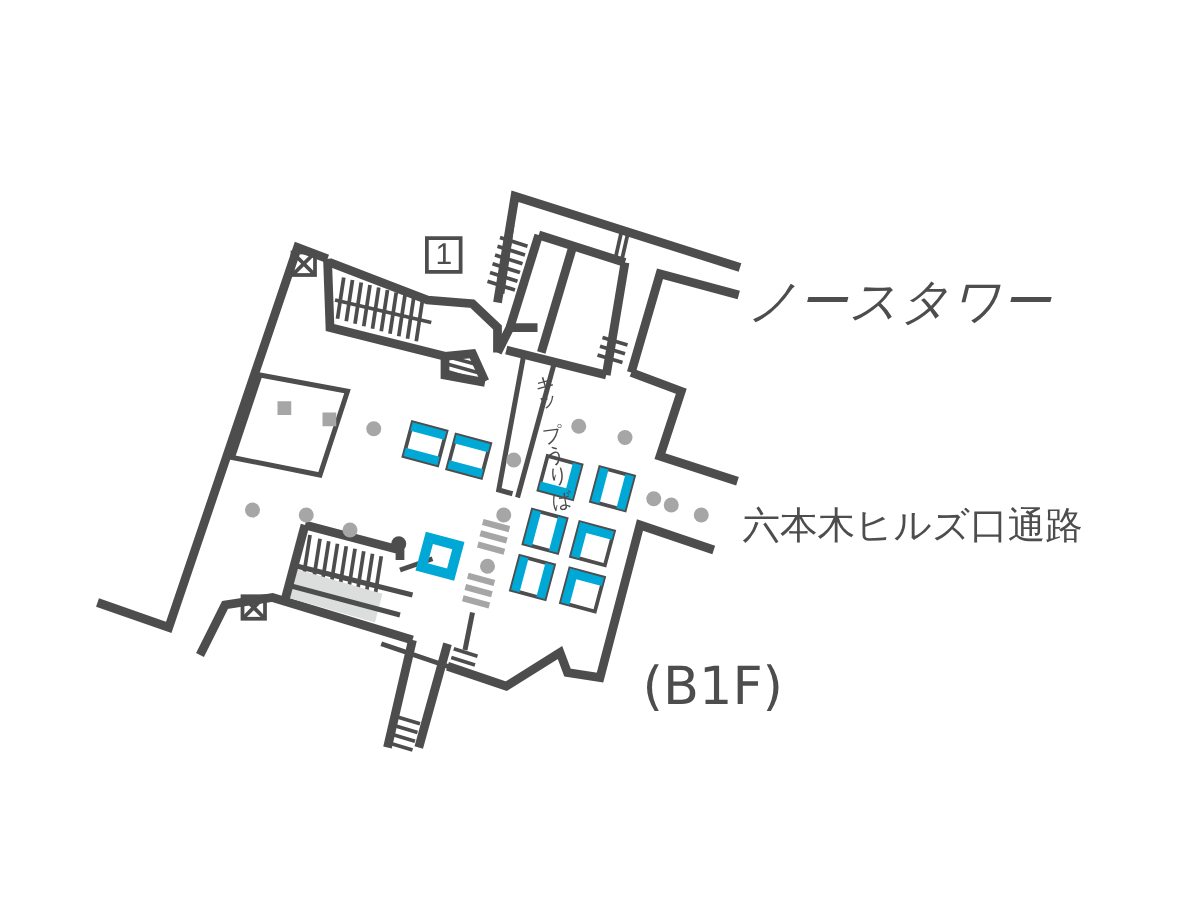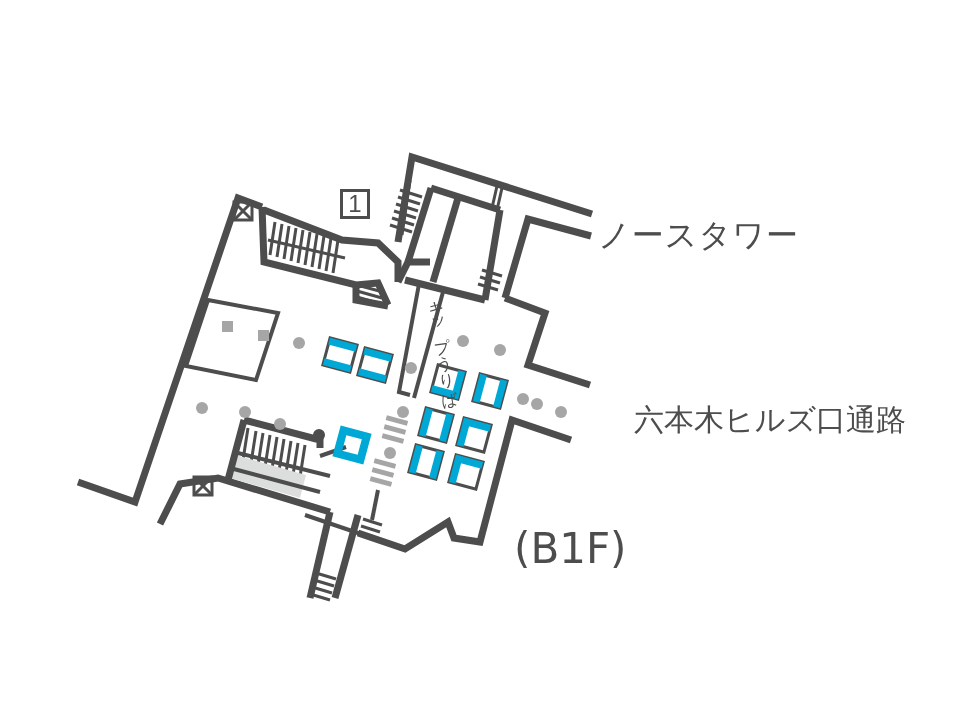--- a/index.html
+++ b/index.html
@@ -2,22 +2,22 @@
 <html><head>
 <meta charset="utf-8">
 <style>
   html, body { margin:0; padding:0; background:#ffffff; }
   body { width:960px; height:720px; position:relative; overflow:hidden; font-family:"DejaVu Sans", sans-serif; }
   #map { position:absolute; left:0; top:0; width:960px; height:720px; }
   .wall { stroke:#4d4d4d; stroke-width:7; fill:none; stroke-linejoin:miter; stroke-linecap:butt; }
   .thin { stroke:#4d4d4d; stroke-width:4; fill:none; }
   .step { stroke:#4d4d4d; stroke-width:3; fill:none; }
   .label { position:absolute; color:#4d4d4d; white-space:nowrap; }
-  .lbl-north { left:598px; top:214px; font-size:32px; letter-spacing:1px; }
-  .lbl-hills { left:594px; top:400px; font-size:30px; letter-spacing:0px;margin-left:40px; }
+  .lbl-north { left:598px; top:214px; font-size:39px; letter-spacing:1px;font-style:italic; }
+  .lbl-hills { left:594px; top:400px; font-size:30px; letter-spacing:0px; }
   .lbl-floor { left:514px; top:524px; font-size:42px; }
   .lbl-exit { left:340px; top:189px; width:30px; height:30px; border:3px solid #4d4d4d; box-sizing:border-box;
               font-size:24px; line-height:24px; text-align:center; font-family:"Liberation Sans", sans-serif; }
   .lbl-shop { left:419px; top:292px; width:24px; font-size:16px; line-height:17px; writing-mode:vertical-rl;
               transform:rotate(-8deg); transform-origin:top left; }
 </style>
 </head>
 <body>
 
 <svg id="map" viewBox="0 0 960 720" xmlns="http://www.w3.org/2000/svg">

